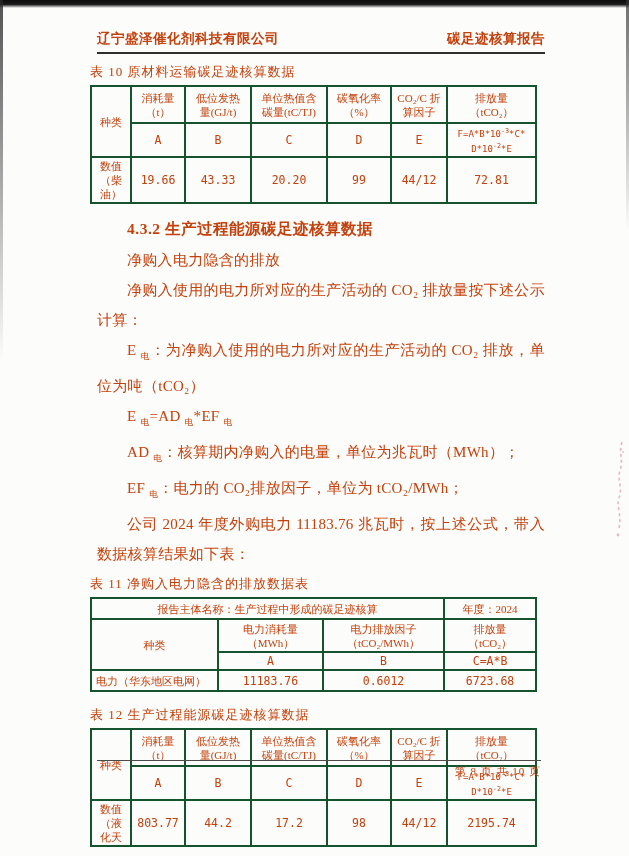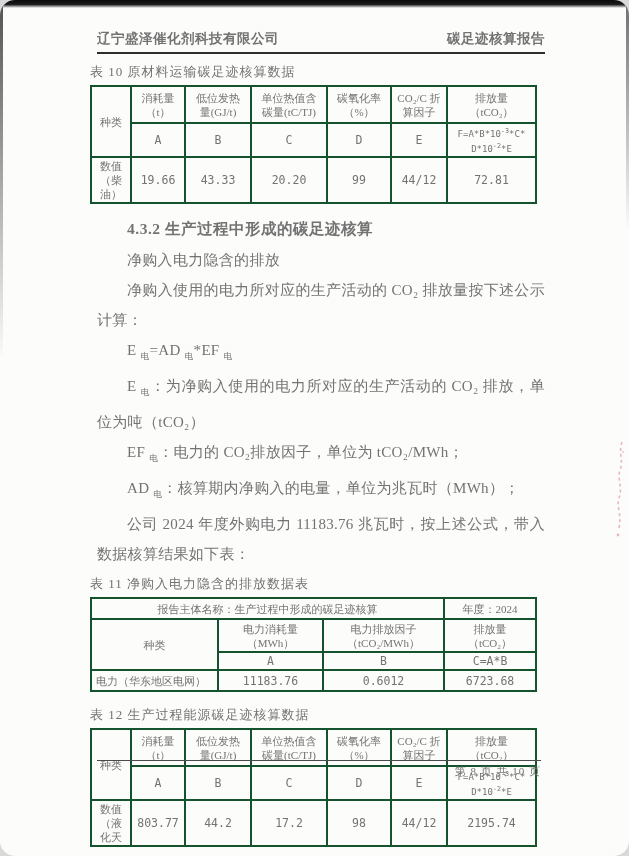--- a/index.html
+++ b/index.html
@@ -2,24 +2,23 @@
 <html><head>
 <meta charset="utf-8">
 <style>
   html,body{margin:0;padding:0;background:#d9d9d9;}
   .page{
     position:relative;
     width:629px;height:856px;
     background:#fcfcfb;
     overflow:hidden;
     font-family:"Liberation Serif","DejaVu Serif",serif;
-    color:#737373;
+    color:#c2410c;
     box-sizing:border-box;
     padding:30px 84px 0 97px;
-    border-radius:15px;
   }
   
   .scan-top{position:absolute;top:0;left:0;right:0;height:8px;
     background:linear-gradient(to bottom,#0b0b0b 0%,#1a1a1a 55%,rgba(90,90,90,0) 100%);}
   .scan-left{position:absolute;left:0;top:0;width:3px;height:360px;
     background:linear-gradient(to bottom,rgba(40,40,40,.8),rgba(120,120,120,0));}
   .scan-right{position:absolute;right:0;top:0;width:3px;height:230px;
     background:linear-gradient(to bottom,rgba(50,50,50,.7),rgba(120,120,120,0));}
   .ink-mark{position:absolute;right:1px;top:438px;width:16px;height:104px;opacity:.55;}
 
@@ -115,27 +114,27 @@
         <td class="num">43.33</td>
         <td class="num">20.20</td>
         <td class="num">99</td>
         <td class="num">44/12</td>
         <td class="num">72.81</td>
       </tr>
     </tbody>
       </table>
   </div>
 
-  <div class="sec-heading">4.3.2 生产过程中形成的碳足迹核算</div>
+  <div class="sec-heading">4.3.2 生产过程能源碳足迹核算数据</div>
   <p class="body">净购入电力隐含的排放</p>
   <p class="body">净购入使用的电力所对应的生产活动的 CO₂ 排放量按下述公示计算：</p>
+  <p class="body"><span>E </span><sub>电</sub><span>：为净购入使用的电力所对应的生产活动的 CO₂ 排放，单位为吨（tCO₂）</span></p>
   <p class="body"><span>E </span><sub>电</sub><span>=AD </span><sub>电</sub><span>*EF </span><sub>电</sub></p>
-  <p class="body"><span>E </span><sub>电</sub><span>：为净购入使用的电力所对应的生产活动的 CO₂ 排放，单位为吨（tCO₂）</span></p>
+  <p class="body"><span>AD </span><sub>电</sub><span>：核算期内净购入的电量，单位为兆瓦时（MWh）；</span></p>
   <p class="body"><span>EF </span><sub>电</sub><span>：电力的 CO₂排放因子，单位为 tCO₂/MWh；</span></p>
-  <p class="body"><span>AD </span><sub>电</sub><span>：核算期内净购入的电量，单位为兆瓦时（MWh）；</span></p>
   <p class="body">公司 2024 年度外购电力 11183.76 兆瓦时，按上述公式，带入数据核算结果如下表：</p>
 
   <div class="tblock">
     <div class="tbl-title" style="margin-top:6px;">表 11  净购入电力隐含的排放数据表</div>
     <table>
       <colgroup>
         <col style="width:127px">
           <col style="width:105px">
           <col style="width:121px">
           <col style="width:92px">

